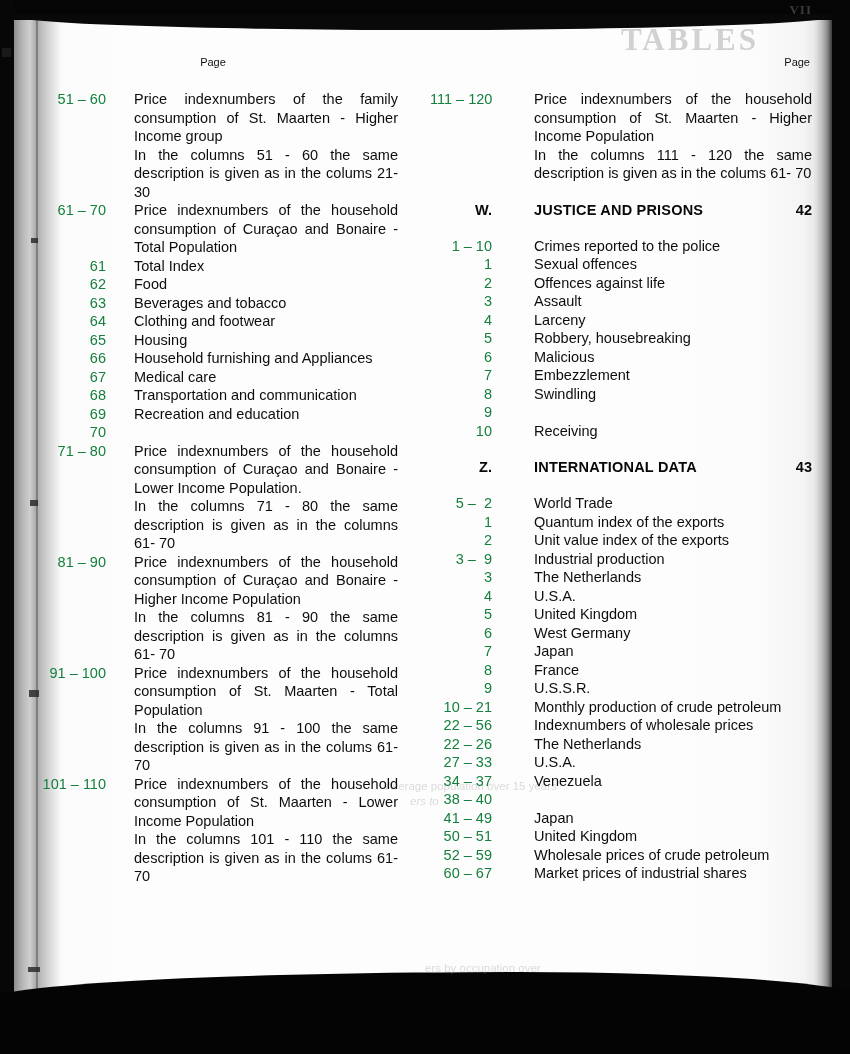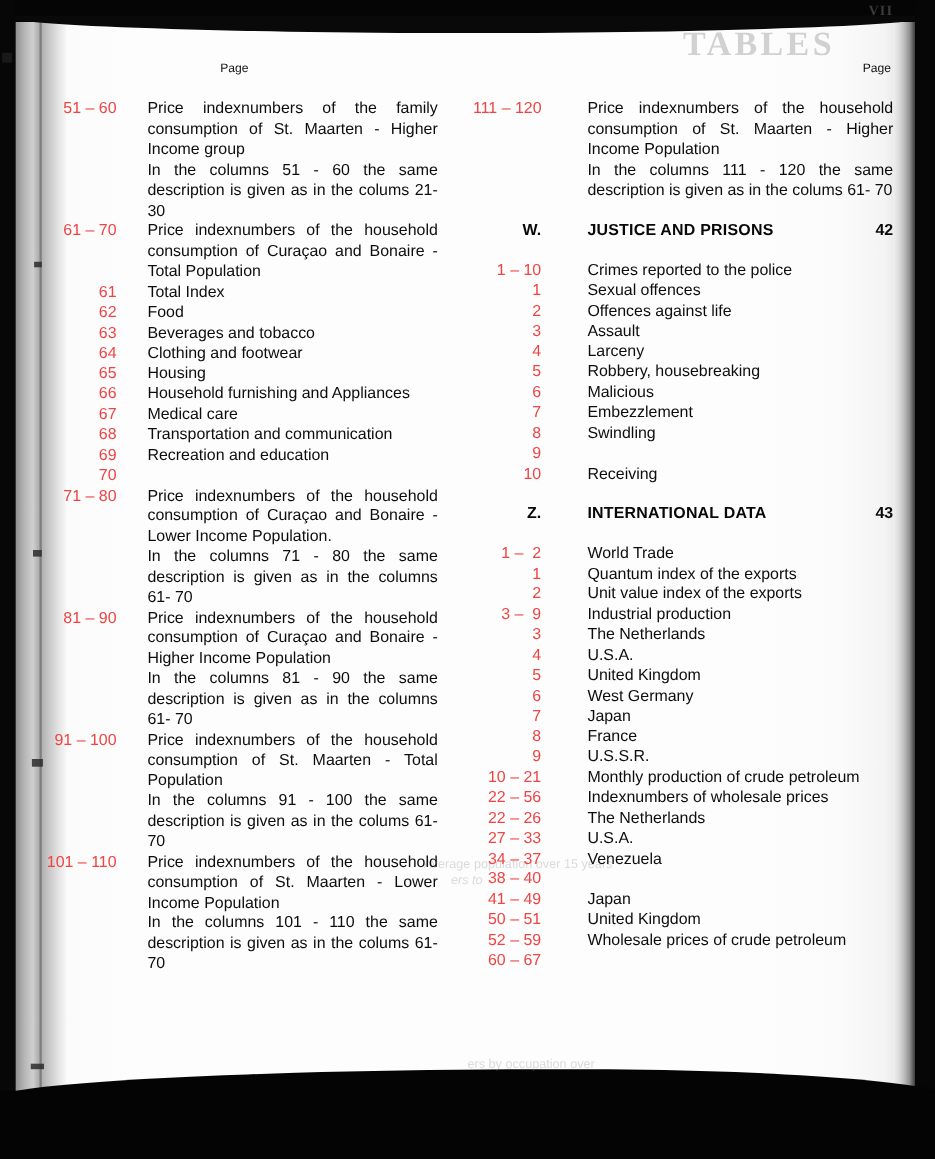--- a/index.html
+++ b/index.html
@@ -164,21 +164,21 @@
   
   .entry {
     display: flex;
     align-items: flex-start;
     margin-bottom: 0;
   }
   .num {
     flex: 0 0 auto;
     text-align: right;
     font-size: 14.5px;
-    color: #ef4444;
+    color: #15803d;
     line-height: 18.5px;
     white-space: pre;
     padding-right: 0;
   }
   .col-left  .num { width: 76px; }
   .col-right .num { width: 62px; }
 
   .desc {
     flex: 1 1 auto;
     font-size: 14.5px;
@@ -434,21 +434,21 @@
           <div class="desc">
             <p>Receiving</p>
           </div>
         </div>
         <div class="section">
           <div class="sec-letter">Z.</div>
           <div class="sec-title">INTERNATIONAL DATA</div>
           <div class="sec-page">43</div>
         </div>
         <div class="entry">
-          <div class="num">1 –  2</div>
+          <div class="num">5 –  2</div>
           <div class="desc">
             <p>World Trade</p>
           </div>
         </div>
         <div class="entry">
           <div class="num">1</div>
           <div class="desc">
             <p>Quantum index of the exports</p>
           </div>
         </div>
@@ -552,17 +552,20 @@
           </div>
         </div>
         <div class="entry">
           <div class="num">52 – 59</div>
           <div class="desc">
             <p class="just">Wholesale prices of crude petroleum</p>
           </div>
         </div>
         <div class="entry">
           <div class="num">60 – 67</div>
+          <div class="desc">
+            <p>Market prices of industrial shares</p>
+          </div>
         </div>
       </div>
   </div>
 
 </div>
 
 </body></html>

